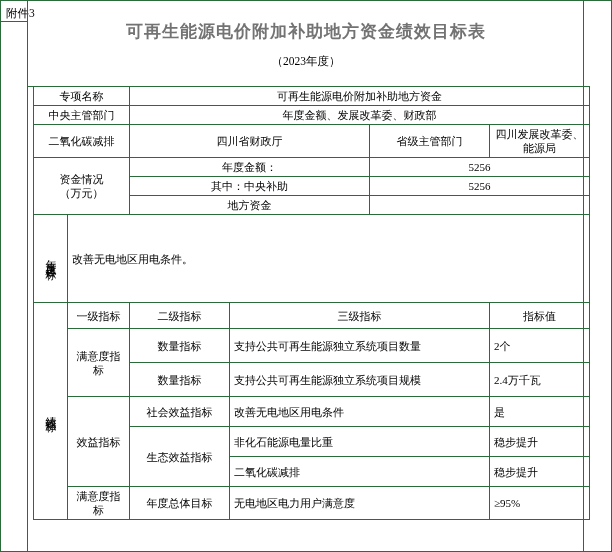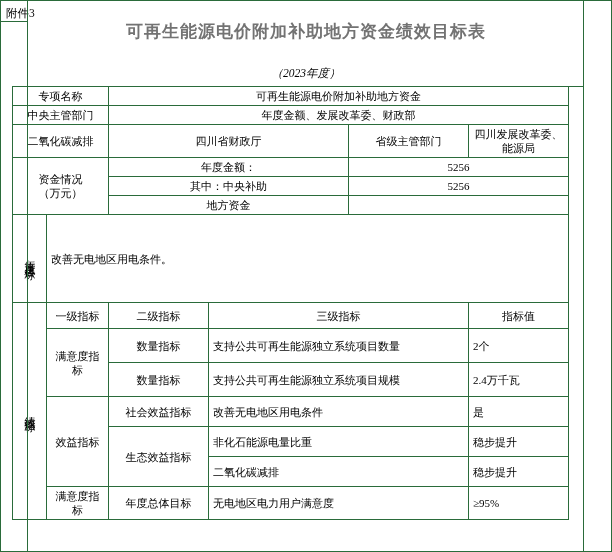--- a/index.html
+++ b/index.html
@@ -41,27 +41,26 @@
     font-weight: bold;
     font-family: "Liberation Serif", "DejaVu Serif", serif;
     letter-spacing: 1px;
     color: #737373;
     line-height: 24px;
   }
   .doc-subtitle {
     font-size: 11.5px;
     font-family: "Liberation Serif", "DejaVu Serif", serif;
     color: #000;
-    margin-top: 21px;
+    margin-top: 9px;
     line-height: 16px;
-    font-style: italic;
   }
   table.main {
     position: absolute;
-    left: 12px;
+    left: 33px;
     top: 86px;
     width: 556px;
     border-collapse: collapse;
     table-layout: fixed;
     border-radius: 26px;
   }
   table.main td {
     border: 1px solid #2a6b3a;
     padding: 2px 4px;
     font-size: 11px;

